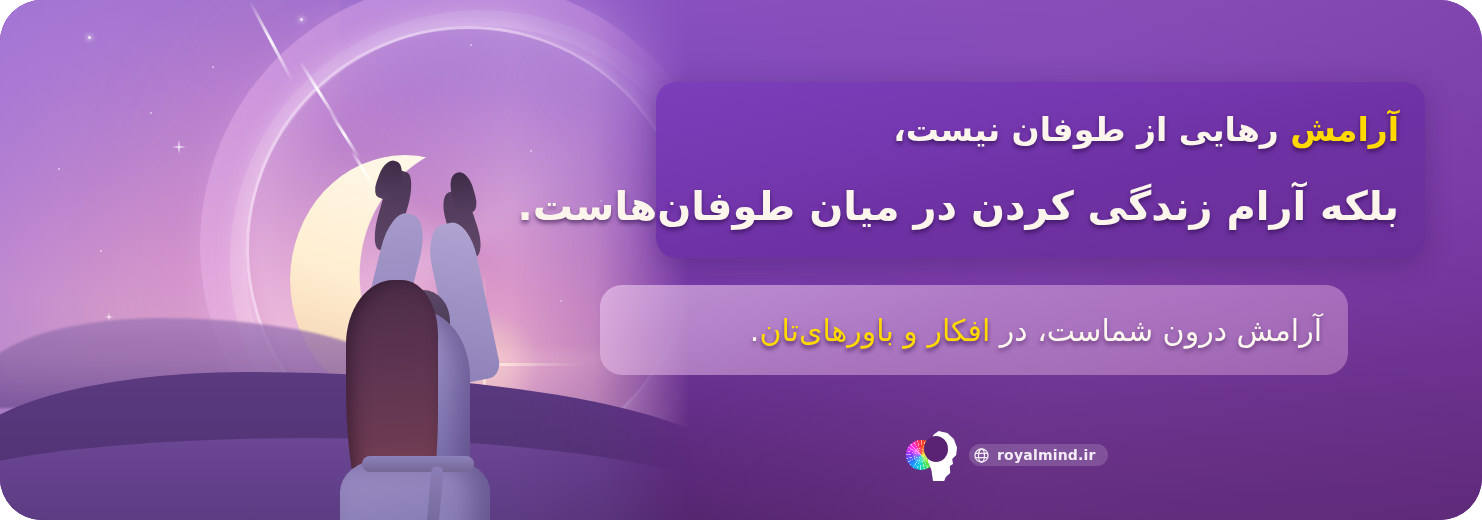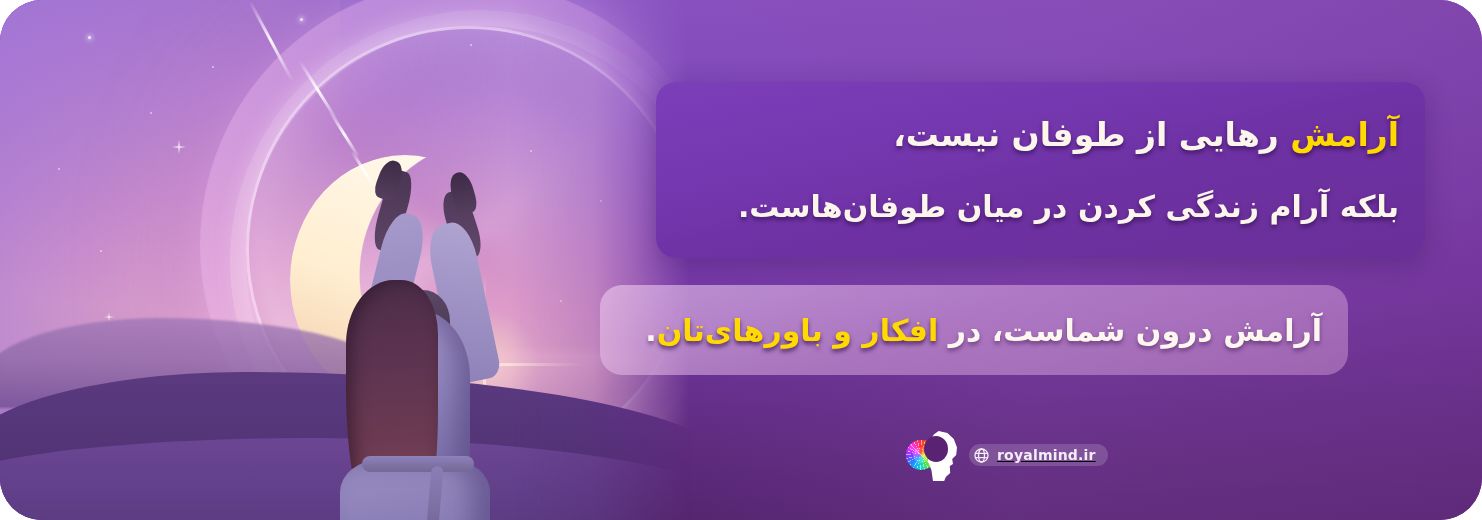--- a/index.html
+++ b/index.html
@@ -136,31 +136,31 @@
   
   .card1{position:absolute;left:656px;top:82px;width:769px;height:176px;border-radius:20px;
     background:linear-gradient(168deg,#7c3fba 0%,#7538b0 30%,#6e31a3 58%,#6a2f98 100%);
     box-shadow:0 6px 26px rgba(50,15,80,.30);
     display:flex;flex-direction:column;justify-content:center;align-items:flex-end;
     padding:0 26px 0 20px;box-sizing:border-box;}
   .line1,.line2{direction:rtl;unicode-bidi:bidi-override;text-align:right;white-space:nowrap;
     font-weight:bold;color:#fbf5ec;
     text-shadow:0 3px 4px rgba(35,8,60,.55);}
   .line1{font-size:33px;line-height:1.1;margin-bottom:36px;}
-  .line2{font-size:30px;line-height:1.1;}
+  .line2{font-size:40px;line-height:1.1;}
   .hl-yellow{color:#ffd900;text-shadow:0 3px 4px rgba(45,10,70,.7);}
 
   
   .card2{position:absolute;left:600px;top:285px;width:748px;height:90px;border-radius:22px;
     background:linear-gradient(160deg,rgba(236,200,238,.62) 0%,rgba(224,176,226,.52) 45%,
                                rgba(214,158,214,.46) 100%);
     display:flex;align-items:center;justify-content:flex-end;
     padding:0 26px;box-sizing:border-box;}
   .line3{direction:rtl;unicode-bidi:bidi-override;text-align:right;white-space:nowrap;
-    font-size:30px;font-weight:bold;color:#fdf7ef;
+    font-size:30px;font-weight:normal;color:#fdf7ef;
     text-shadow:0 3px 4px rgba(70,25,85,.55);}
 
   
   .brand{position:absolute;left:905px;top:427px;display:flex;align-items:center;gap:8px;}
   .logo{position:relative;width:56px;height:56px;}
   .mandala{position:absolute;left:1px;top:13px;width:30px;height:30px;border-radius:50%;
     background:conic-gradient(#ff3b3b,#ff8c1a,#ffe234,#7ddf3a,#2fd1c1,#2f8cff,#7a3bff,#ff3bd4,#ff3b3b);
     filter:saturate(1.25);}
   .mandala::after{content:"";position:absolute;inset:7px;border-radius:50%;
     background:conic-gradient(#ff5a5a,#ffb14d,#fff27a,#9ee86a,#5fe0d4,#62a8ff,#a271ff,#ff71e0,#ff5a5a);
@@ -168,21 +168,21 @@
   .mandala-petals{position:absolute;left:1px;top:13px;width:30px;height:30px;border-radius:50%;
     background:repeating-conic-gradient(rgba(255,255,255,.55) 0deg 3deg,rgba(255,255,255,0) 3deg 15deg);}
   .head{position:absolute;left:16px;top:4px;width:40px;height:50px;
     background:#ffffff;
     clip-path:polygon(44% 0%,66% 4%,82% 16%,90% 33%,88% 48%,78% 56%,80% 66%,72% 70%,
                       73% 84%,62% 92%,58% 100%,30% 100%,26% 78%,18% 62%,16% 44%,22% 22%,32% 7%);}
   .head-in{position:absolute;left:19px;top:9px;width:24px;height:26px;border-radius:50%;
     background:#5a2273;}
   .pills{display:flex;flex-direction:column;gap:4px;}
   .pill{display:flex;align-items:center;gap:7px;height:22px;
-    background:rgba(255,255,255,.16);border-radius:11px;padding:0 12px 0 4px;text-decoration:underline;}
+    background:rgba(255,255,255,.16);border-radius:11px;padding:0 12px 0 4px;}
   .pill-txt{color:#f4ecf7;font-size:14px;font-weight:bold;letter-spacing:.2px;}
   .ic{width:17px;height:17px;flex:0 0 17px;}
   .ic svg{display:block;}
 </style>
 </head>
 <body>
 
 <div class="banner">
 
   <div class="bg-gradient"></div>

